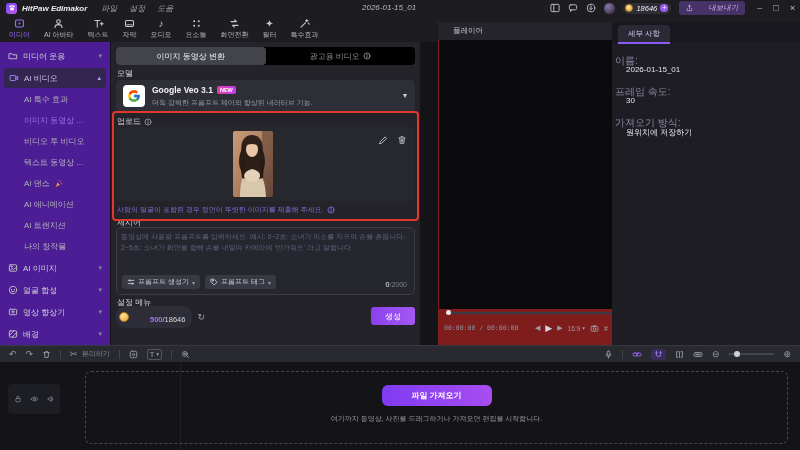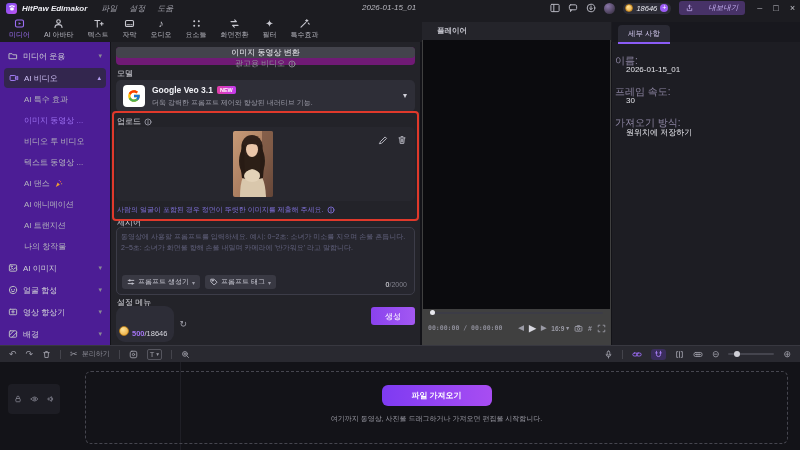--- a/index.html
+++ b/index.html
@@ -41,21 +41,21 @@
   .sgroup .gic{color:#b9b9c3;display:flex;}
   .sgroup.active{height:20px;margin:1px 4px;padding:0 5px;background:#33264e;border-radius:4px;color:#cfc0f5;}
   .sgroup.active .gic{color:#a47ef5;}
   .caret{margin-left:auto;font-size:7px;color:#8a8a95;}
   .sgroup.active .caret{color:#b49df0;}
   .ssub{height:21px;display:flex;align-items:center;padding-left:24px;font-size:8px;color:#b3b3bd;gap:4px;white-space:nowrap;}
   .ssub.sel{color:#9b6ff0;}
 
   
   .cpanel{left:111px;top:42px;width:309px;height:303px;background:#232329;}
-  .tabbar{left:5px;top:5px;width:299px;height:18px;background:#701a75;border-radius:4px;display:flex;box-sizing:border-box;flex-direction:column;}
+  .tabbar{left:5px;top:5px;width:299px;height:18px;background:#000000;border-radius:4px;display:flex;box-sizing:border-box;}
   .ptab{flex:1;display:flex;align-items:center;justify-content:center;gap:3px;font-size:8px;color:#8f8f99;}
   .ptab.active{background:#43434c;border-radius:4px;color:#eeeef3;}
   .seclabel{font-size:8px;color:#d6d6de;display:flex;align-items:center;gap:3px;}
   .modelcard{left:5px;top:38px;width:299px;height:32px;background:#2e2e37;border-radius:5px;}
   .gbox{left:7px;top:5px;width:22px;height:22px;background:#fff;border-radius:4px;display:flex;align-items:center;justify-content:center;}
   .mname{left:36px;top:5px;display:flex;align-items:center;gap:4px;font-size:8.5px;font-weight:bold;color:#f0f0f5;}
   .newbadge{background:linear-gradient(90deg,#e23fa8,#c43af0);color:#fff;font-size:5.5px;font-weight:bold;border-radius:2px;padding:1px 3px;}
   .mdesc{left:36px;top:18px;font-size:7px;color:#9c9ca8;}
   .mcaret{right:8px;top:11px;color:#d0d0d8;font-size:8px;}
   .annotation{left:1px;top:69px;width:303px;height:106px;border:2px solid #e0392b;border-radius:4px;pointer-events:none;z-index:40;}
@@ -66,30 +66,30 @@
   .promptbox{left:5px;top:185px;width:299px;height:68px;background:#26262e;border:1px solid #3c3c48;border-radius:5px;box-sizing:border-box;}
   .promptbox textarea{position:absolute;left:2px;top:2px;width:290px;height:38px;background:transparent;border:0;outline:none;resize:none;
     font-family:"Liberation Sans",sans-serif;font-size:7px;color:#62627e;line-height:1.5;}
   .promptbox textarea::placeholder{color:#62627e;}
   .pbtns{left:5px;bottom:5px;display:flex;gap:5px;}
   .pbtn{display:flex;align-items:center;gap:3px;background:#393943;border-radius:3px;padding:2px 5px;font-size:7px;color:#c9c9d4;}
   .pbtn .pcaret{font-size:6px;color:#9a9aa6;}
   .counter{right:7px;bottom:6px;font-size:7px;color:#80808c;}
   .counter b{color:#ececf2;font-weight:normal;}
   .costrow{left:5px;top:264px;display:flex;align-items:center;gap:5px;}
-  .costpill{display:flex;align-items:center;gap:3px;background:#2d2d37;border-radius:9px;padding:16px 7px 2px 3px;}
+  .costpill{display:flex;align-items:center;gap:21px;background:#2d2d37;border-radius:9px;padding:2px 7px 2px 3px;}
   .coin2{width:10px;height:10px;border-radius:50%;background:radial-gradient(circle at 35% 30%,#ffe49a,#e8a435);border:1px solid #b97f1e;box-sizing:border-box;}
   .costcur{font-size:7.5px;color:#a273f2;font-weight:bold;}
   .costtot{font-size:7.5px;color:#d8d8e0;}
   .refresh{color:#a0a0aa;font-size:9px;}
   .genbtn{left:260px;top:265px;width:44px;height:18px;background:linear-gradient(90deg,#8a42ee,#a358f2);
     border-radius:3px;display:flex;align-items:center;justify-content:center;color:#fff;font-size:8px;}
 
   
-  .player{left:422px;top:22px;width:189px;height:323px;background:#404040;font-weight:bold;}
+  .player{left:438px;top:22px;width:189px;height:323px;background:#7f1d1d;}
   .pheader{left:0;top:0;width:100%;height:18px;background:#24242a;display:flex;align-items:center;padding-left:15px;box-sizing:border-box;
     font-size:7.5px;color:#c2c2cb;}
   .video{left:1px;top:18px;width:187px;height:269px;background:#0b0b0e;}
   .progress{left:9px;top:290px;width:172px;height:2px;background:#3c3c46;border-radius:1px;}
   .knob{left:-1px;top:-2px;width:5px;height:5px;border-radius:50%;background:#e8e8ee;}
   .pcontrols{left:6px;top:298px;width:178px;height:16px;display:flex;align-items:center;gap:5px;color:#9a9aa5;}
   .timecode{font-size:6.5px;color:#8d8d98;font-family:"DejaVu Sans Mono",monospace;white-space:nowrap;}
   .tbtn{font-size:7px;display:flex;align-items:center;}
   .tbtn.play{font-size:9px;color:#d8d8e0;}
   .aspect{font-size:6.5px;display:flex;align-items:center;gap:2px;white-space:nowrap;}

